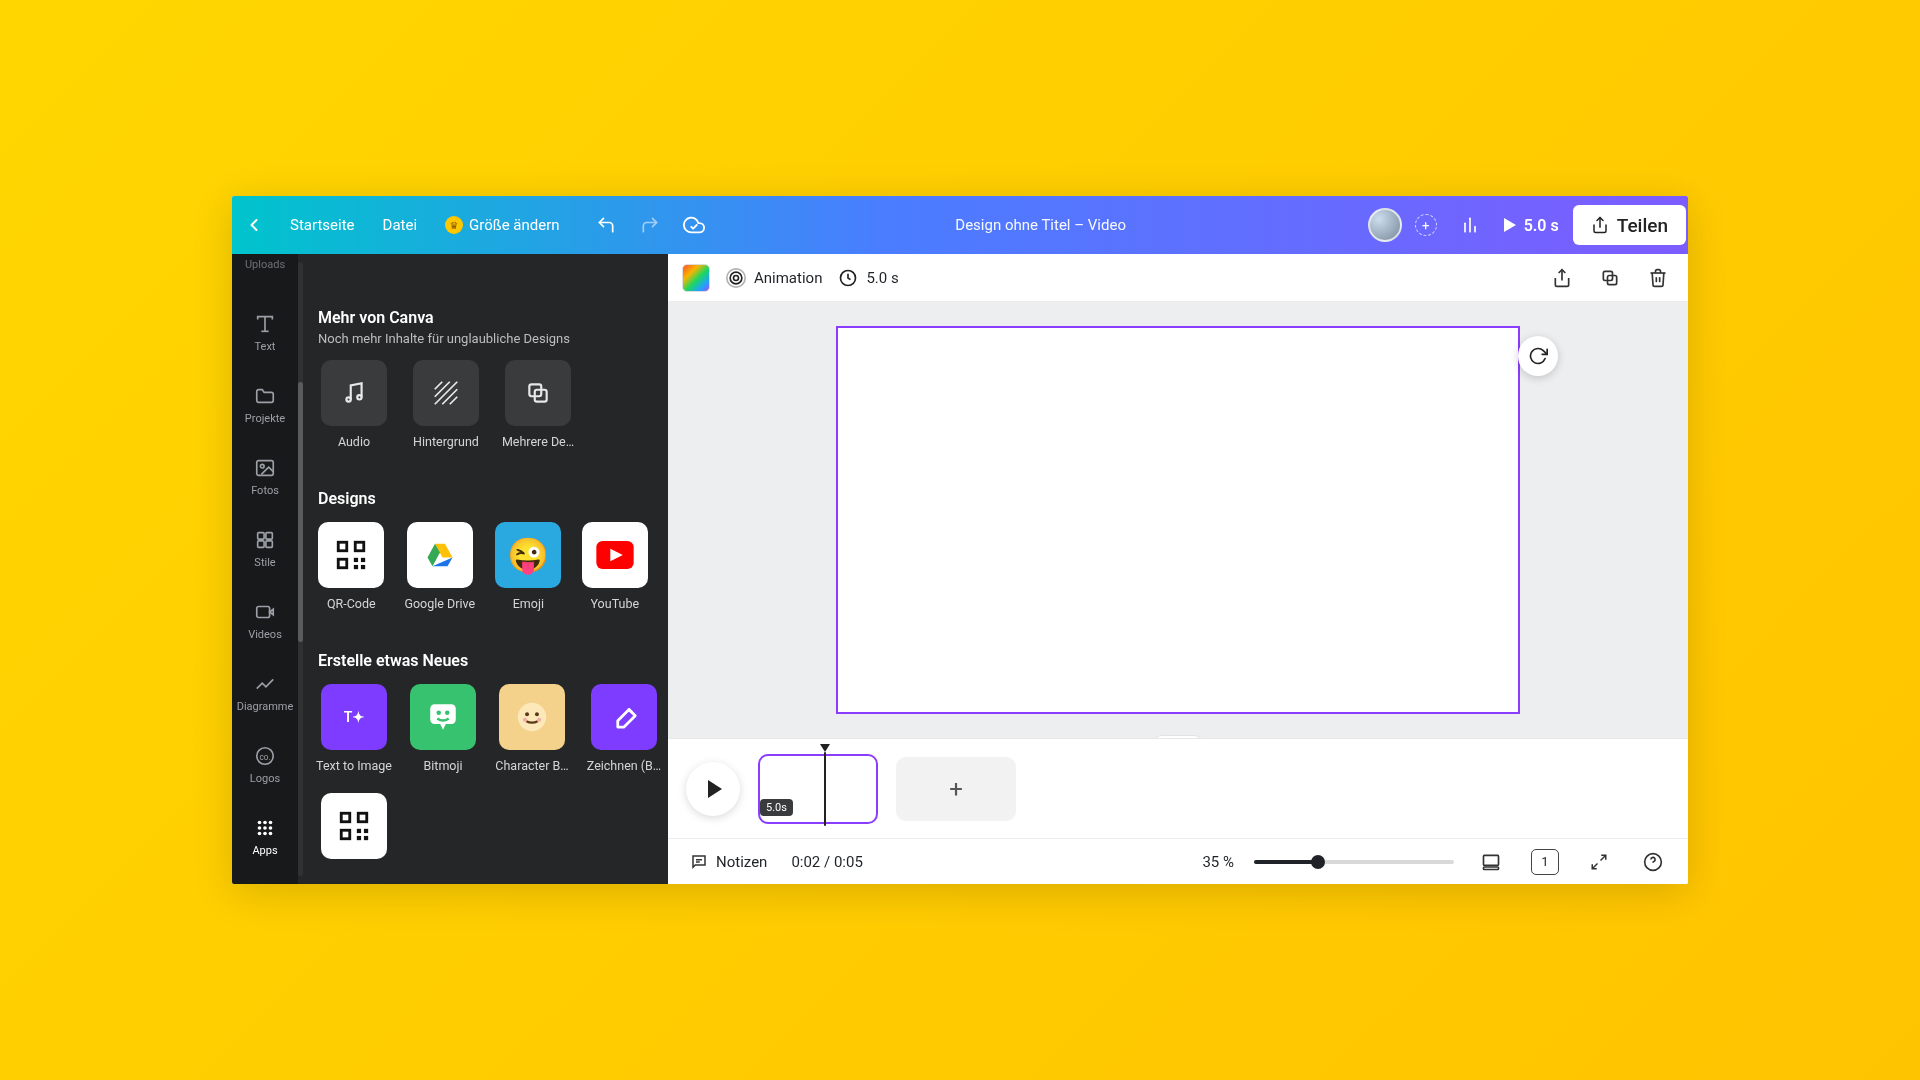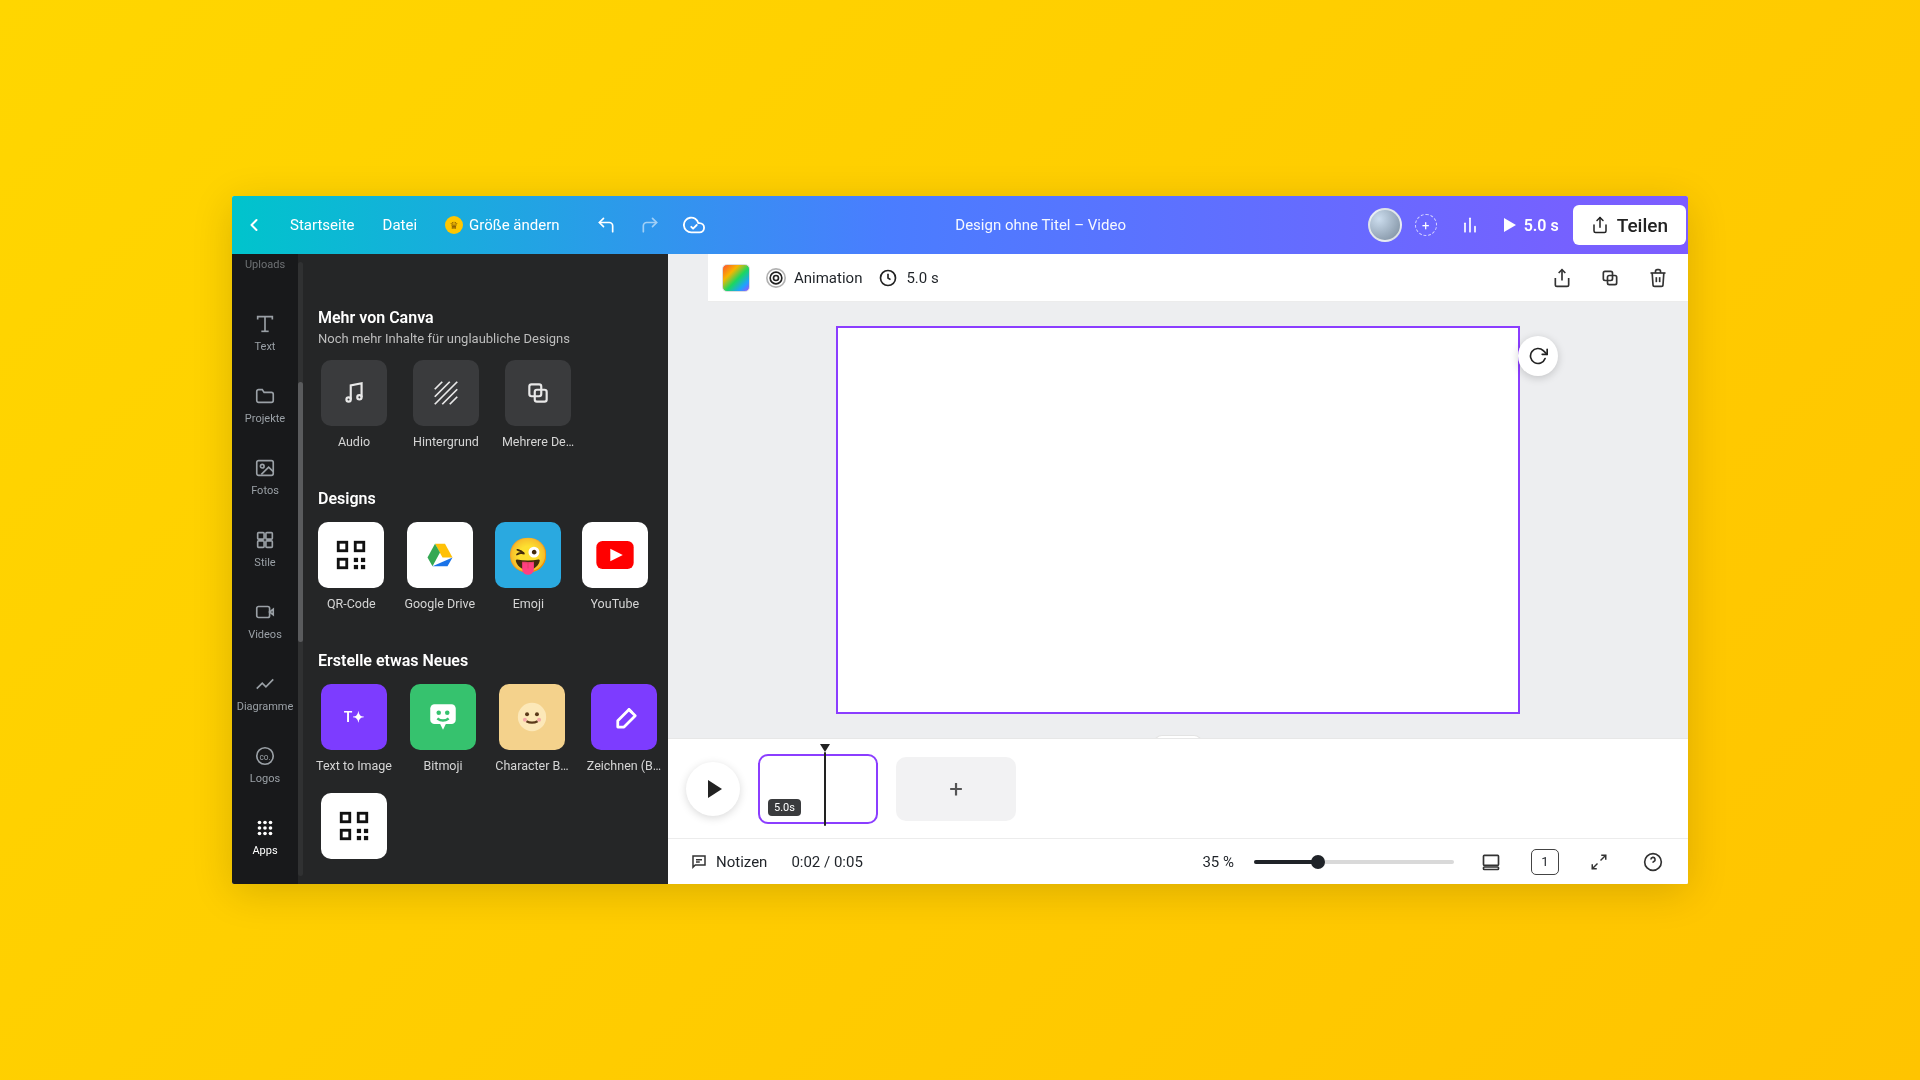--- a/index.html
+++ b/index.html
@@ -132,21 +132,21 @@
     color: #bbb; font-size: 11px; cursor: pointer;
   }
 
   
   .canvas-area {
     flex: 1; background: #edeef0; display: flex; flex-direction: column;
     position: relative;
   }
   .context-bar {
     height: 48px; background: #fff; display: flex; align-items: center;
-    padding: 0 14px; gap: 16px; border-bottom: 1px solid #ececec; margin-left: 40px;
+    padding: 0 14px; gap: 16px; border-bottom: 1px solid #ececec;
   }
   .rainbow {
     width: 28px; height: 28px; border-radius: 5px;
     background: linear-gradient(135deg,#ff512f,#f7b500 30%,#1bd760 55%,#1fa2ff 80%,#a74bff);
     border: 1px solid #ddd;
   }
   .ctx-btn { display: flex; align-items: center; gap: 8px; font-size: 15px; color: #1f2328; cursor: pointer; }
   .ctx-spacer { flex: 1; }
   .ctx-icon {
     width: 32px; height: 32px; display: flex; align-items: center; justify-content: center;
@@ -183,21 +183,21 @@
     width: 54px; height: 54px; border-radius: 50%; background:#fff;
     box-shadow: 0 2px 8px rgba(0,0,0,0.15);
     display: flex; align-items: center; justify-content: center; cursor: pointer;
   }
   .tl-play .tri { width:0;height:0;border-left:14px solid #222;border-top:9px solid transparent;border-bottom:9px solid transparent;margin-left:3px; }
   .clip {
     width: 120px; height: 70px; border: 2px solid #8b3dff; border-radius: 10px;
     background: #fff; position: relative;
   }
   .clip .badge {
-    position: absolute; left: 8px; bottom: 6px; background: #3a3b3d; color: #fff;
+    position: absolute; left: 0; bottom: 6px; background: #3a3b3d; color: #fff;
     font-size: 11px; padding: 2px 6px; border-radius: 4px;
   }
   .playhead-tick {
     position: absolute; top: -10px; left: 62px; width: 0; height: 0;
     border-left: 5px solid transparent; border-right: 5px solid transparent;
     border-top: 8px solid #222;
   }
   .playhead-line {
     position: absolute; top: -2px; left: 66px; width: 2px; height: 74px;
     background: #222; border-radius: 1px;

